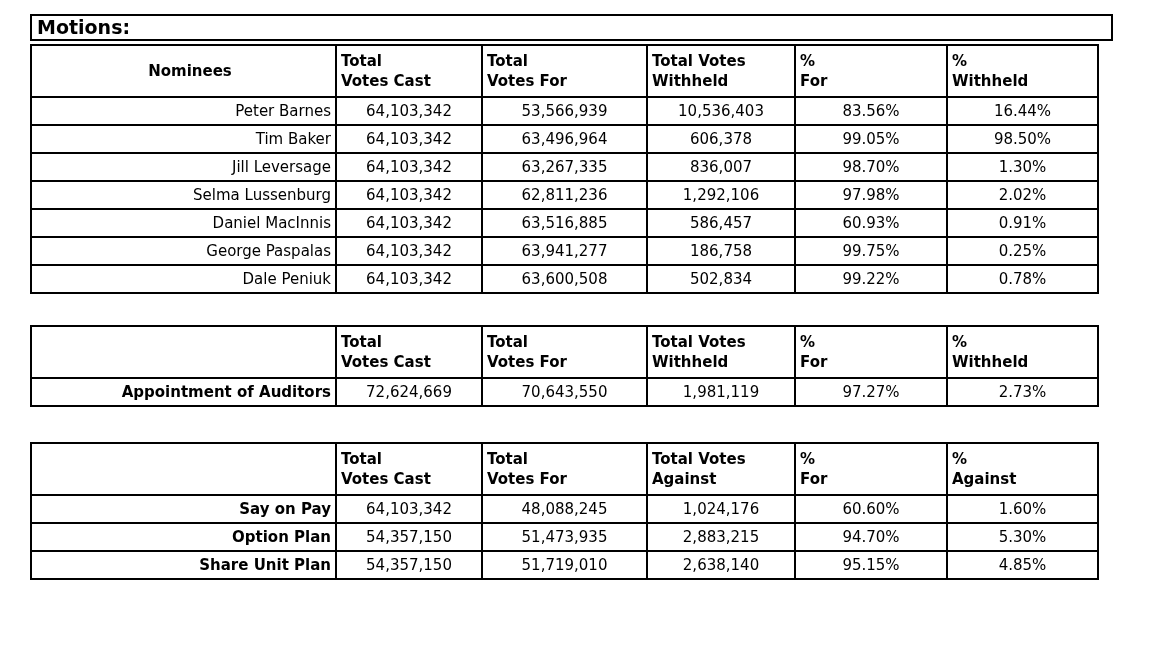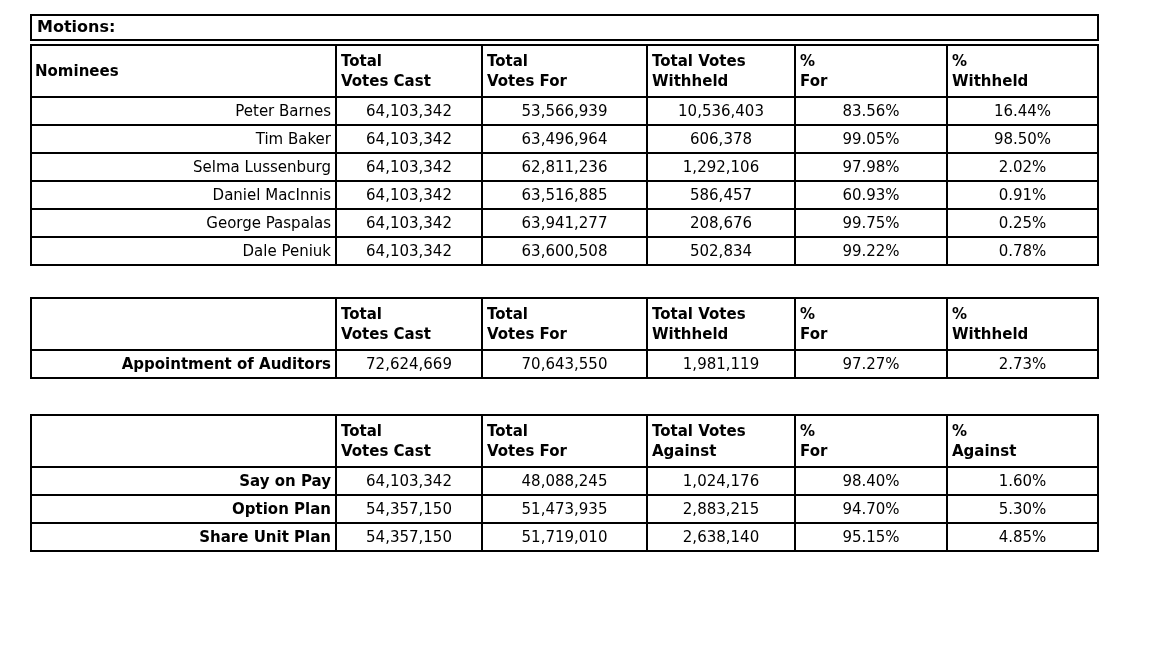--- a/index.html
+++ b/index.html
@@ -6,23 +6,23 @@
   body {
     width:1149px; height:648px; overflow:hidden;
     font-family:"DejaVu Sans","Liberation Sans",sans-serif;
     color:#000;
   }
   .sheet { padding:14px 0 0 30px; }
   .motions-box {
     width:1058px;
     border:2px solid #000;
     font-weight:bold;
-    font-size:16px;
+    font-size:19px;
     line-height:22px;
-    padding:0 2px 1px 5px;
+    padding:0 16px 1px 5px;
     margin-bottom:3px;
   }
   table.votes {
     border-collapse:collapse;
     table-layout:fixed;
     width:1067px;
     font-size:15px;
   }
   table.votes.gap-above-1 { margin-top:31px; }
   table.votes.gap-above-2 { margin-top:35px; }
@@ -33,22 +33,22 @@
     white-space:nowrap;
   }
   .votes th {
     font-weight:bold;
     text-align:left;
     height:48px;
     line-height:1.36;
     vertical-align:middle;
   }
   .votes th.name-col {
-    text-align:left;
-    padding-left:3px;
+    text-align:center;
+    padding-left:17px;
     font-size:15px;
   }
   .votes td {
     text-align:center;
     height:24px;
     vertical-align:middle;
   }
   .votes td.name-cell {
     text-align:right;
     padding-left:5px;
@@ -113,40 +113,48 @@
       </tr>
       <tr>
         <td class="name-cell">Tim Baker</td>
         <td>64,103,342</td>
         <td>63,496,964</td>
         <td>606,378</td>
         <td>99.05%</td>
         <td>98.50%</td>
       </tr>
       <tr>
+        <td class="name-cell">Jill Leversage</td>
+        <td>64,103,342</td>
+        <td>63,267,335</td>
+        <td>836,007</td>
+        <td>98.70%</td>
+        <td>1.30%</td>
+      </tr>
+      <tr>
         <td class="name-cell">Selma Lussenburg</td>
         <td>64,103,342</td>
         <td>62,811,236</td>
         <td>1,292,106</td>
         <td>97.98%</td>
         <td>2.02%</td>
       </tr>
       <tr>
         <td class="name-cell">Daniel MacInnis</td>
         <td>64,103,342</td>
         <td>63,516,885</td>
         <td>586,457</td>
         <td>60.93%</td>
         <td>0.91%</td>
       </tr>
       <tr>
         <td class="name-cell">George Paspalas</td>
         <td>64,103,342</td>
         <td>63,941,277</td>
-        <td>208,676</td>
+        <td>186,758</td>
         <td>99.75%</td>
         <td>0.25%</td>
       </tr>
       <tr>
         <td class="name-cell">Dale Peniuk</td>
         <td>64,103,342</td>
         <td>63,600,508</td>
         <td>502,834</td>
         <td>99.22%</td>
         <td>0.78%</td>
@@ -233,21 +241,21 @@
           <div>Against</div>
         </th>
       </tr>
     </thead>
     <tbody>
       <tr>
         <td class="name-cell bold">Say on Pay</td>
         <td>64,103,342</td>
         <td>48,088,245</td>
         <td>1,024,176</td>
-        <td>98.40%</td>
+        <td>60.60%</td>
         <td>1.60%</td>
       </tr>
       <tr>
         <td class="name-cell bold">Option Plan</td>
         <td>54,357,150</td>
         <td>51,473,935</td>
         <td>2,883,215</td>
         <td>94.70%</td>
         <td>5.30%</td>
       </tr>

